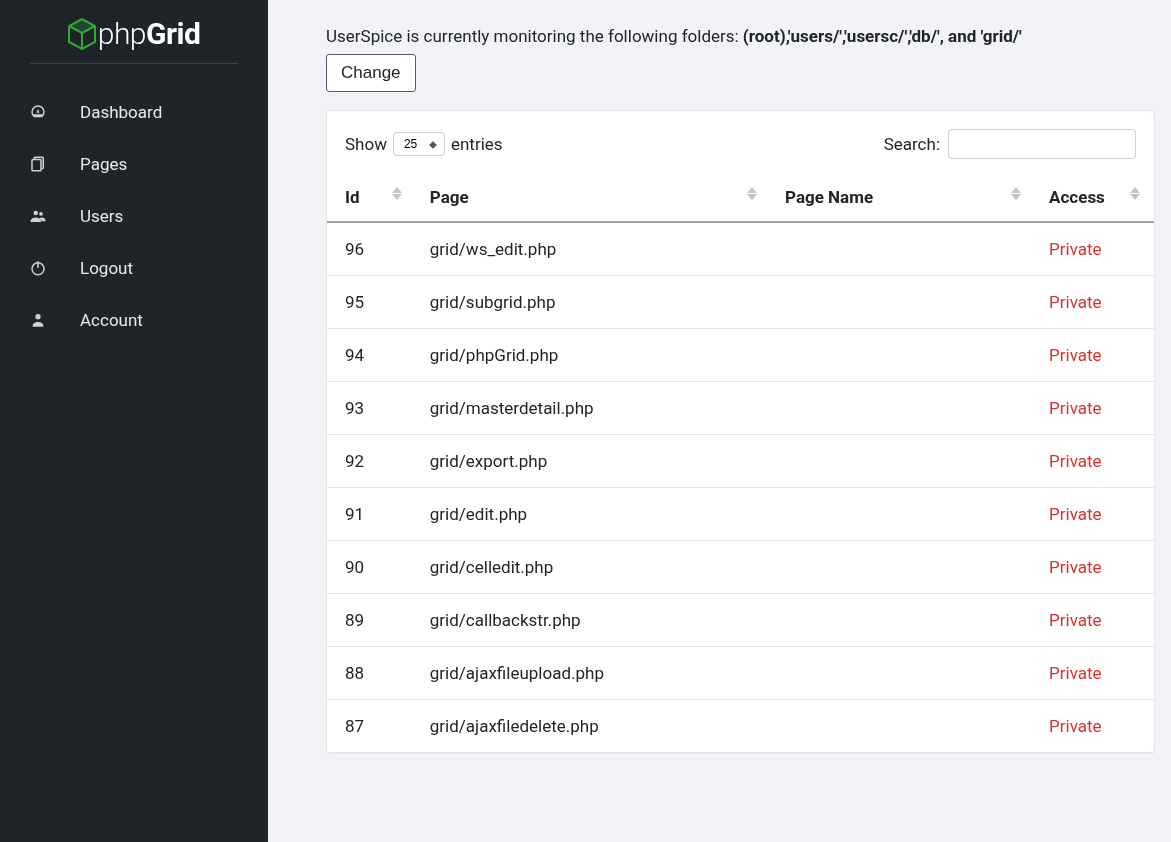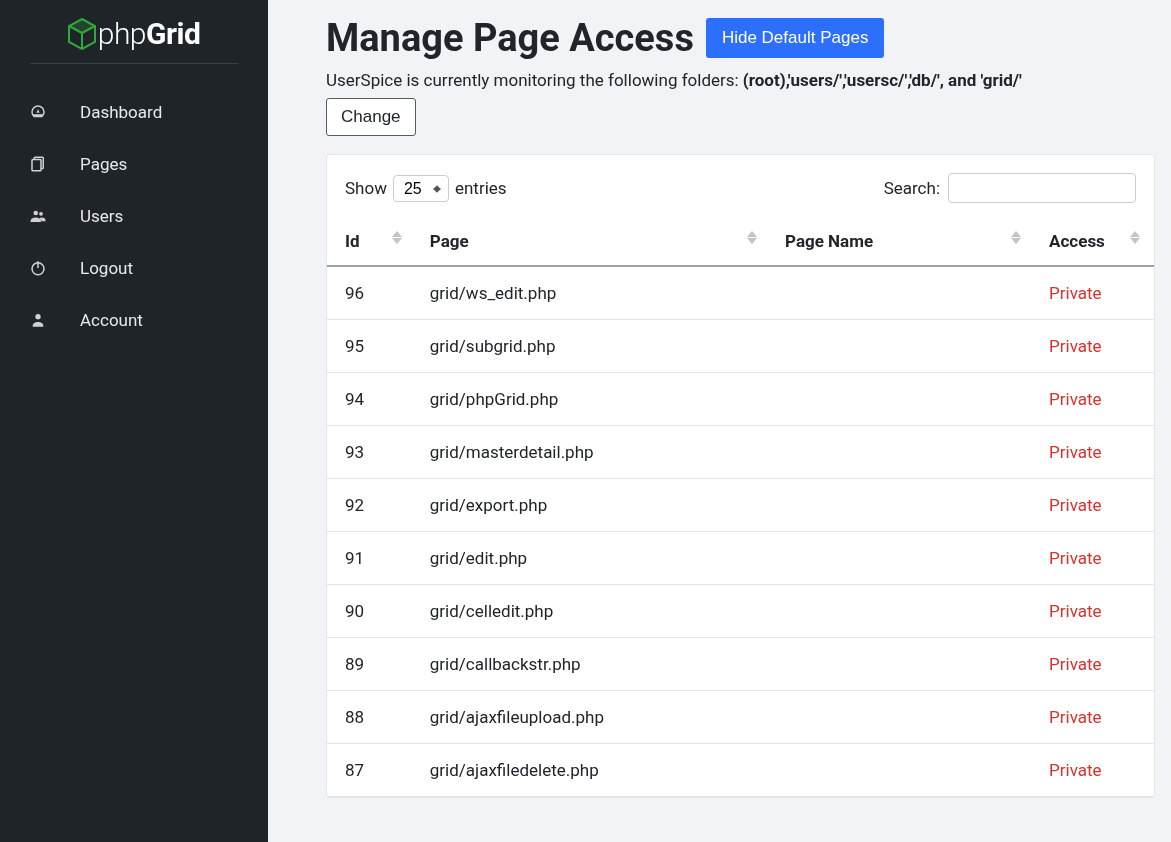--- a/index.html
+++ b/index.html
@@ -122,21 +122,21 @@
   .length-select {
     position:relative;
     display:inline-block;
   }
   .length-select select {
     appearance:none;
     -webkit-appearance:none;
     border:1px solid #c9ced3;
     border-radius:4px;
     padding: 4px 26px 4px 10px;
-    font-size: 16px;
+    font-size: 12px;
     background:#fff;
     cursor:pointer;
   }
   .length-select::after {
     content:"";
     position:absolute;
     right:8px;
     top:50%;
     transform: translateY(-70%);
     border-left:4px solid transparent;
@@ -255,24 +255,20 @@
             <circle cx="12" cy="7" r="4"></circle>
             <path d="M4 21c0-4 4-6 8-6s8 2 8 6v1H4v-1z"></path>
           </svg>
       </span>
       <span>Account</span>
     </li>
   </ul>
 </aside>
 
 <main class="main">
-  <div class="page-head">
-    <h1 class="page-title">Manage Page Access</h1>
-    <button class="btn-primary">Hide Default Pages</button>
-  </div>
   <div class="monitor-line">
     <span>UserSpice is currently monitoring the following folders: </span><span class="bold">(root),'users/','usersc/','db/', and 'grid/'</span>
   </div>
   <button class="btn-outline">Change</button>
 
   <div class="card">
     <div class="controls">
       <div class="length-control">
         <span>Show</span>
         <span class="length-select">

